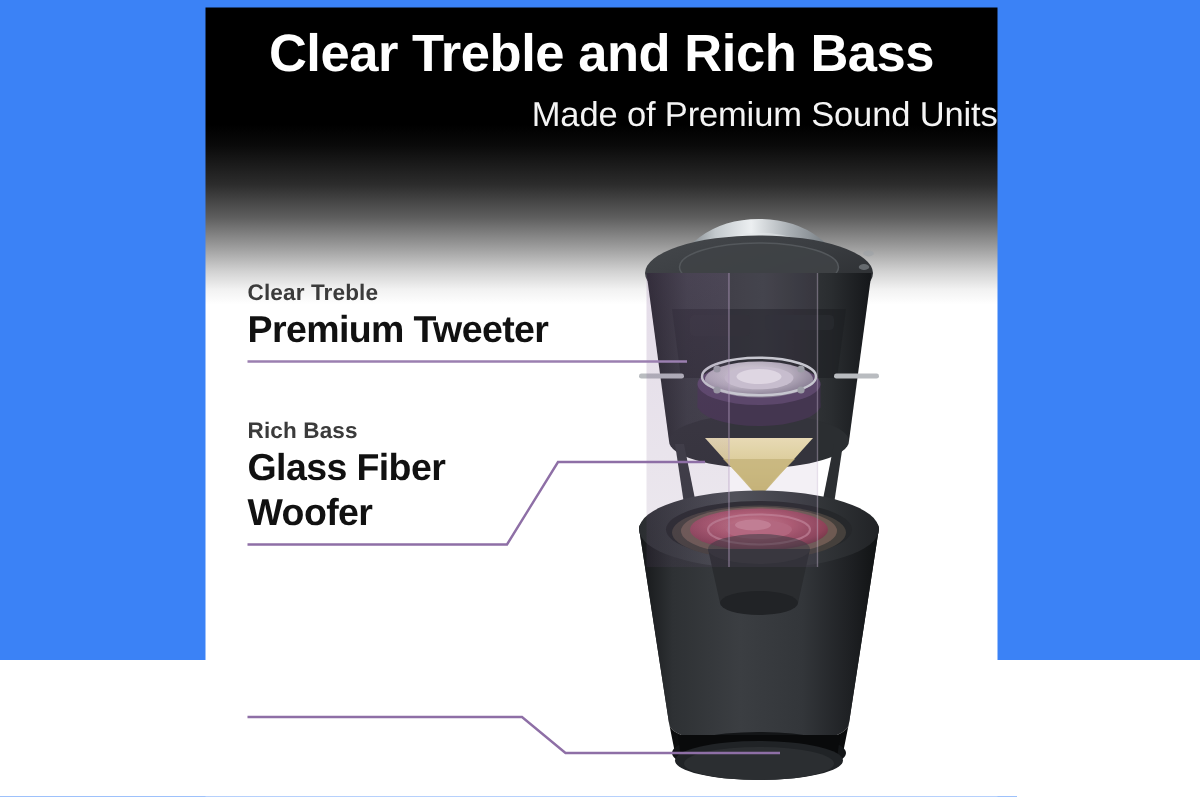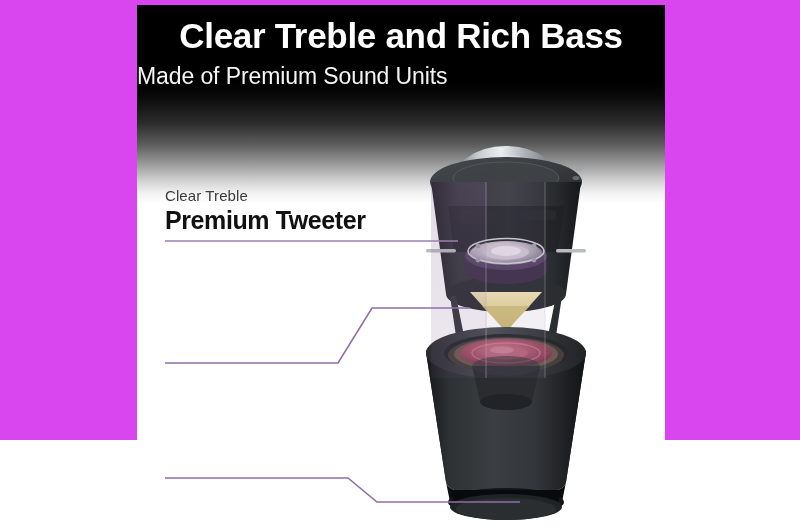--- a/index.html
+++ b/index.html
@@ -1,47 +1,47 @@
 <!DOCTYPE html>
 <html><head>
 <meta charset="utf-8">
 <style>
   html,body{margin:0;padding:0;}
   body{
     width:800px;height:531px;background:#ffffff;
     font-family:"Liberation Sans", sans-serif;
     overflow:hidden;position:relative;
   }
-  #stage{position:absolute;left:0;top:0;width:800px;height:440px;background:#d946ef;}
+  #stage{position:absolute;left:0;top:0;width:800px;height:440px;background:#3b82f6;}
 
   
   .panel{
     position:absolute;left:137px;top:5px;width:528px;height:526px;
     background:linear-gradient(to bottom,
       #000000 0px, #000000 78px,
       #0a0a0a 92px, #2c2c2c 118px, #5e5e5e 140px,
       #9d9d9d 160px, #d2d2d2 176px, #f2f2f2 188px, #ffffff 198px, #ffffff 100%);
   }
   .panel-title{
     position:absolute;left:137px;top:16px;width:528px;
     text-align:center;color:#ffffff;
     font-size:35px;font-weight:bold;letter-spacing:-0.3px;
     line-height:40px;white-space:nowrap;
   }
   .panel-sub{
     position:absolute;left:137px;top:62px;width:528px;
-    text-align:left;color:#f4f4f4;
+    text-align:right;color:#f4f4f4;
     font-size:23px;font-weight:400;letter-spacing:-0.1px;
     line-height:28px;white-space:nowrap;
   }
 
   
   .callout{position:absolute;}
   .callout .eyebrow{
-    font-size:15px;color:#3b3b3b;font-weight:400;line-height:19px;
+    font-size:15px;color:#3b3b3b;font-weight:700;line-height:19px;
     letter-spacing:0.1px;white-space:nowrap;
   }
   .callout .headline{
     font-size:25px;color:#111111;font-weight:bold;line-height:29px;
     letter-spacing:-0.4px;white-space:nowrap;margin-top:1px;
   }
   #callout-tweeter{left:165px;top:186px;}
   #callout-woofer{left:165px;top:278px;}
   #callout-bassduct{left:165px;top:422px;}
 
@@ -223,15 +223,20 @@
     <polyline fill="none" stroke="#9b7fb0" stroke-width="1.6" points="165,241 458,241"></polyline>
     <polyline fill="none" stroke="#8e6fa6" stroke-width="1.6" points="165,363 338,363 372,308 470,308"></polyline>
     <polyline fill="none" stroke="#8e6fa6" stroke-width="1.6" points="165,478 348,478 377,502 520,502"></polyline>
   </svg>
 
   <div class="callout" id="callout-tweeter">
     <div class="eyebrow">Clear Treble</div>
     <div class="headline">Premium Tweeter</div>
   </div>
 
+  <div class="callout" id="callout-woofer">
+    <div class="eyebrow">Rich Bass</div>
+    <div class="headline">Glass Fiber</div>
+    <div class="headline">Woofer</div>
+  </div>
 
 
 </div>
 
 </body></html>

